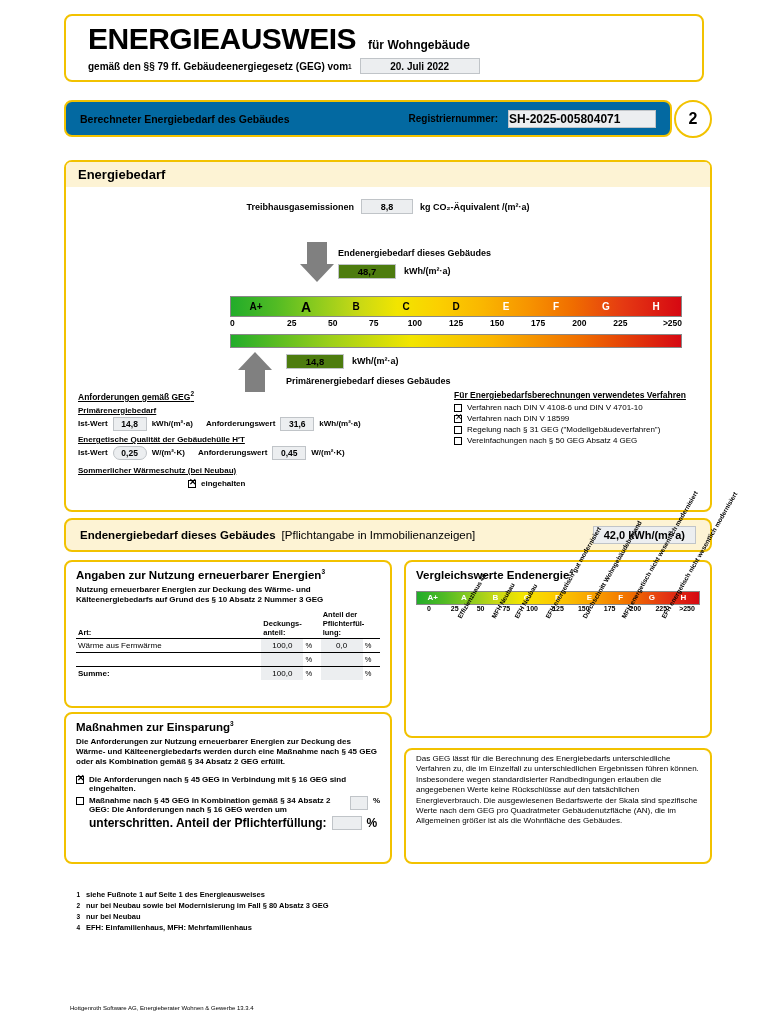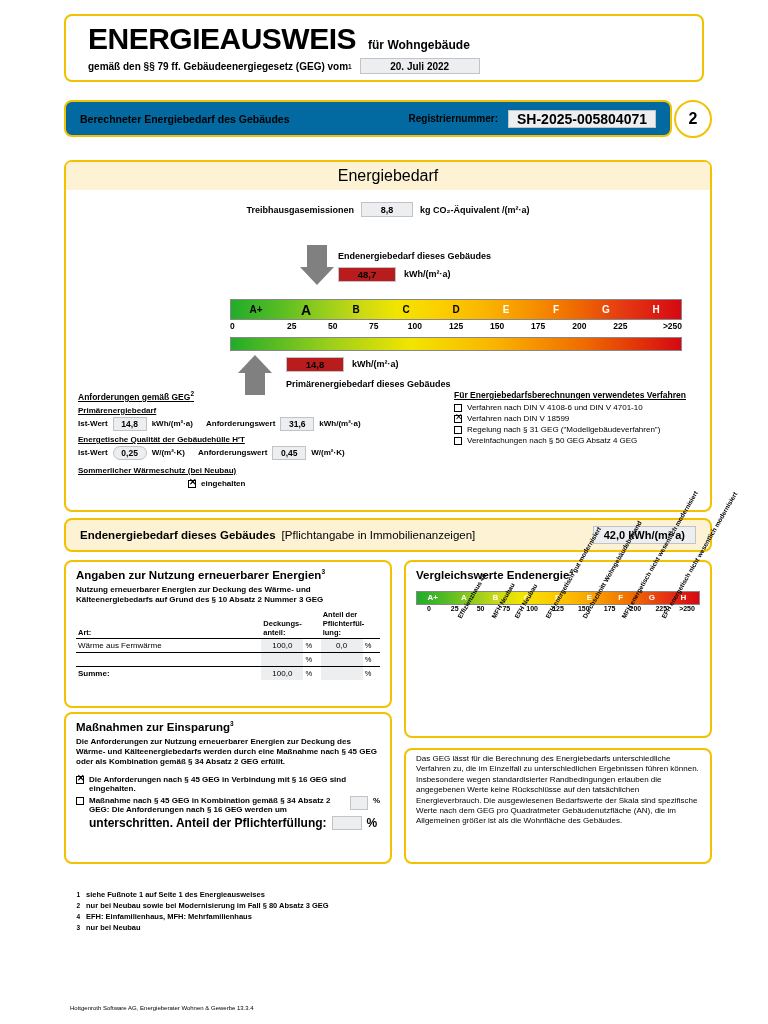--- a/index.html
+++ b/index.html
@@ -38,33 +38,33 @@
   }
 
   
   #regbar { left: 64px; top: 100px; width: 608px; height: 37px; background:#0369a1; }
   .regbar-inner { display:flex; align-items:center; height:100%; padding: 0 14px; }
   .reg-label { font-size: 10.5px; font-weight:bold; }
   .reg-right { margin-left:auto; display:flex; align-items:center; gap:10px; }
   .reg-num-label { font-size:10px; font-weight:bold; }
   .reg-num-field {
     background:#eceef0; border:1px solid #c0c4c8; width:148px; height:18px;
-    line-height:17px; text-align:center; font-size:14px; font-weight:bold;
+    line-height:17px; font-size:12px; font-weight:bold;
   }
   #pagenum {
     position:absolute; left: 674px; top:100px; width:38px; height:38px;
     border:2.5px solid #f2c200; border-radius:50%; background:#fff;
     font-size:16px; font-weight:bold; display:flex; align-items:center; justify-content:center;
   }
 
   
   #mainbox { left:64px; top:160px; width:648px; height:352px; }
   .section-head {
-    background:#fdf3d4; font-size:16px; font-weight:normal;
-    padding: 5px 12px; border-radius: 5px 5px 0 0; text-align: center;
+    background:#fdf3d4; font-size:13px; font-weight:bold;
+    padding: 5px 12px; border-radius: 5px 5px 0 0;
   }
   .thg-row { display:flex; align-items:center; justify-content:center; margin-top:12px; font-size:9px; font-weight:bold; }
   .thg-field { background:#eceef0;border:1px solid #c0c4c8; width:52px; height:15px; line-height:14px; text-align:center; margin:0 7px; font-weight:bold;}
 
   
   .scale-wrap { position:relative; margin-top: 10px; }
   .scale-bar {
     position:absolute; left:164px; top:0; width:452px; height:21px;
     background: linear-gradient(to right,
       #22ac2a 0%, #52bb24 10%, #8ccb1e 19%, #c6d816 28%,
@@ -81,21 +81,21 @@
   .scale-ticks span:first-child { text-align:left; }
   .scale-ticks span:last-child { text-align:right; }
 
   .grad2 {
     position:absolute; left:164px; top:46px; width:452px; height:14px;
     background: linear-gradient(to right, #22ac2a 0%, #9ccf1a 22%, #f2e500 40%, #fab600 58%, #f06d00 78%, #d60812 100%);
     border:1px solid #888;
   }
 
   .val-field {
-    position:absolute; background:#b91c1c; border:1px solid #c0c4c8;
+    position:absolute; background:#4d7c0f; border:1px solid #c0c4c8;
     height:15px; line-height:14px; text-align:center; font-size:9.5px; font-weight:bold;
   }
   .lbl { position:absolute; font-size:9px; font-weight:bold; }
   .unit { position:absolute; font-size:9px; font-weight:bold; }
 
   
   .req { position:absolute; left:12px; top:228px; width:330px; }
   .req h4, .ver h4 { font-size:8.5px; font-weight:bold; text-decoration:underline; margin:0 0 3px 0; }
   .req .sub { font-size:8px; font-weight:bold; text-decoration:underline; margin:4px 0 2px 0;}
   .rowline { display:flex; align-items:center; gap:5px; font-size:8px; font-weight:bold; margin-bottom:3px;}
@@ -396,23 +396,23 @@
   <div id="footnotes">
     <div>
         <span class="n">1</span>
         <span>siehe Fußnote 1 auf Seite 1 des Energieausweises</span>
       </div>
     <div>
         <span class="n">2</span>
         <span>nur bei Neubau sowie bei Modernisierung im Fall § 80 Absatz 3 GEG</span>
       </div>
     <div>
+        <span class="n">3</span>
+        <span>nur bei Neubau</span>
+      </div>
+    <div>
         <span class="n">4</span>
         <span>EFH: Einfamilienhaus, MFH: Mehrfamilienhaus</span>
       </div>
-    <div>
-        <span class="n">3</span>
-        <span>nur bei Neubau</span>
-      </div>
   </div>
 
   <div id="footer">Hottgenroth Software AG, Energieberater Wohnen &amp; Gewerbe 13.3.4</div>
 </div>
 
 </body></html>

